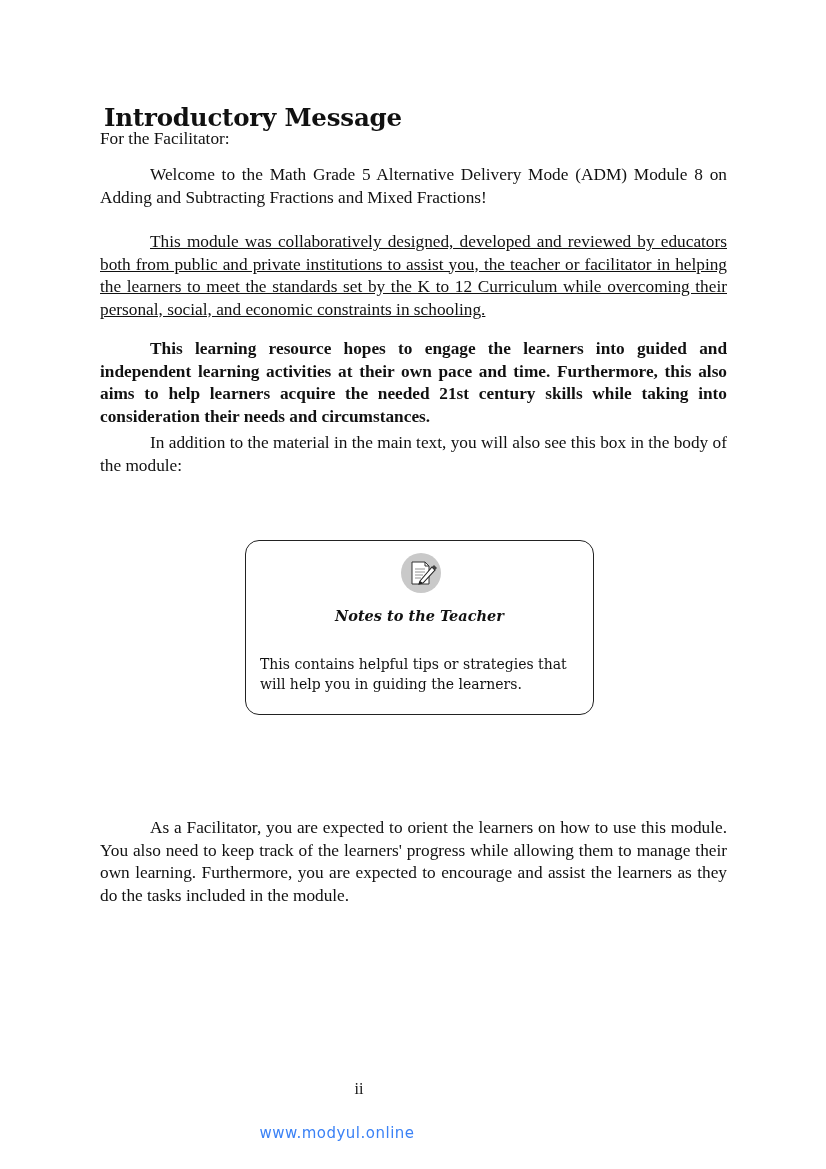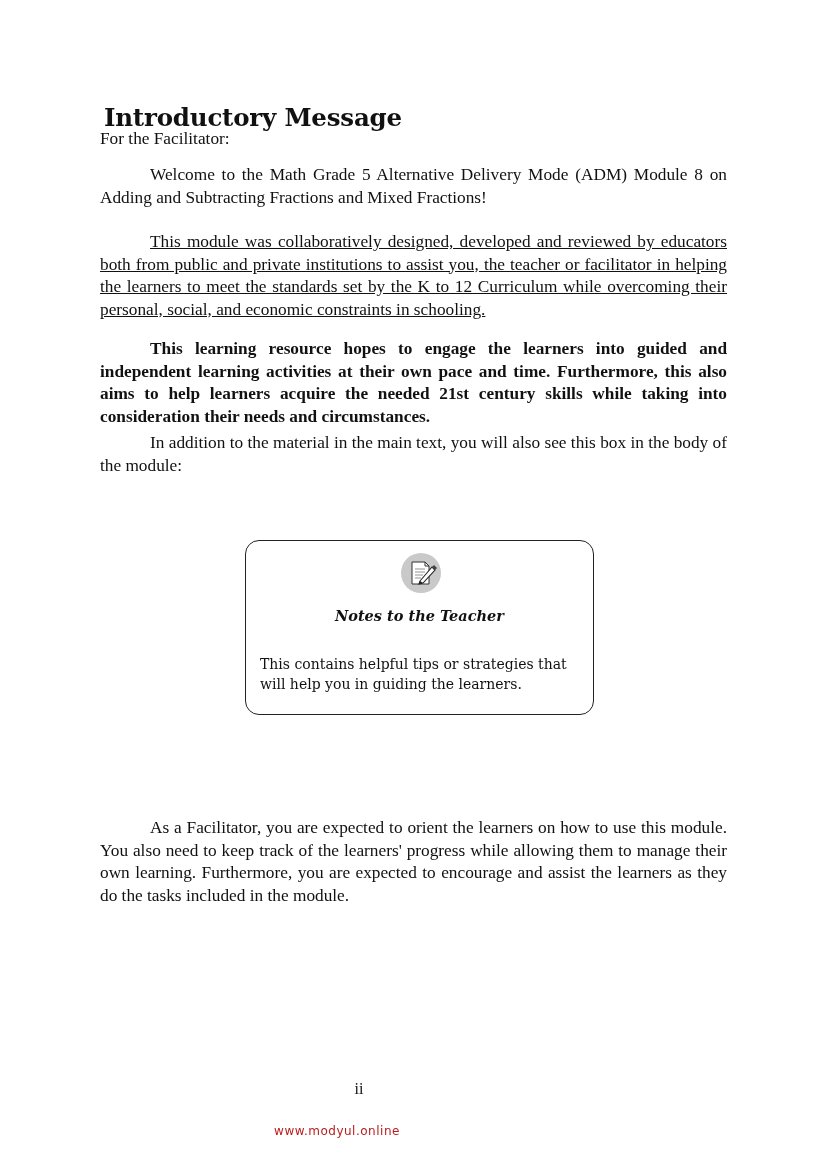--- a/index.html
+++ b/index.html
@@ -14,21 +14,21 @@
   .box { position: absolute; left: 245px; top: 540px; width: 349px; height: 175px;
          border: 1.5px solid #222; border-radius: 14px; box-sizing: border-box; }
   .icon { position: absolute; left: 155px; top: 12px; width: 40px; height: 40px; }
   .box-title { position: absolute; left: 0; width: 100%; top: 66px; text-align: center;
        font-family: "DejaVu Serif", serif; font-weight: bold; font-style: italic; font-size: 14.5px; }
   .box-text { position: absolute; left: 14px; top: 93px; width: 330px;
        font-family: "DejaVu Serif", serif; font-size: 14px; line-height: 20px; margin-top: 20px; }
   .pagenum { position: absolute; left: 0; width: 718px; top: 1080px; text-align: center;
        font-family: "Liberation Serif", serif; font-size: 16px; }
   .watermark { position: absolute; left: 0; width: 674px; top: 1124px; text-align: center;
-       font-family: "DejaVu Sans", sans-serif; font-size: 12px; color: #b91c1c; letter-spacing: 0.5px; }
+       font-family: "DejaVu Sans", sans-serif; font-size: 15px; color: #3b82f6; letter-spacing: 0.5px; }
 </style>
 </head>
 <body>
 
 <h1>Introductory Message</h1>
 
 <p class="p" style="top:128px;">For the Facilitator:</p>
 
 <p class="p indent" style="top:164px;">Welcome to the Math Grade 5 Alternative Delivery Mode (ADM) Module 8 on Adding and Subtracting Fractions and Mixed Fractions!</p>
 

